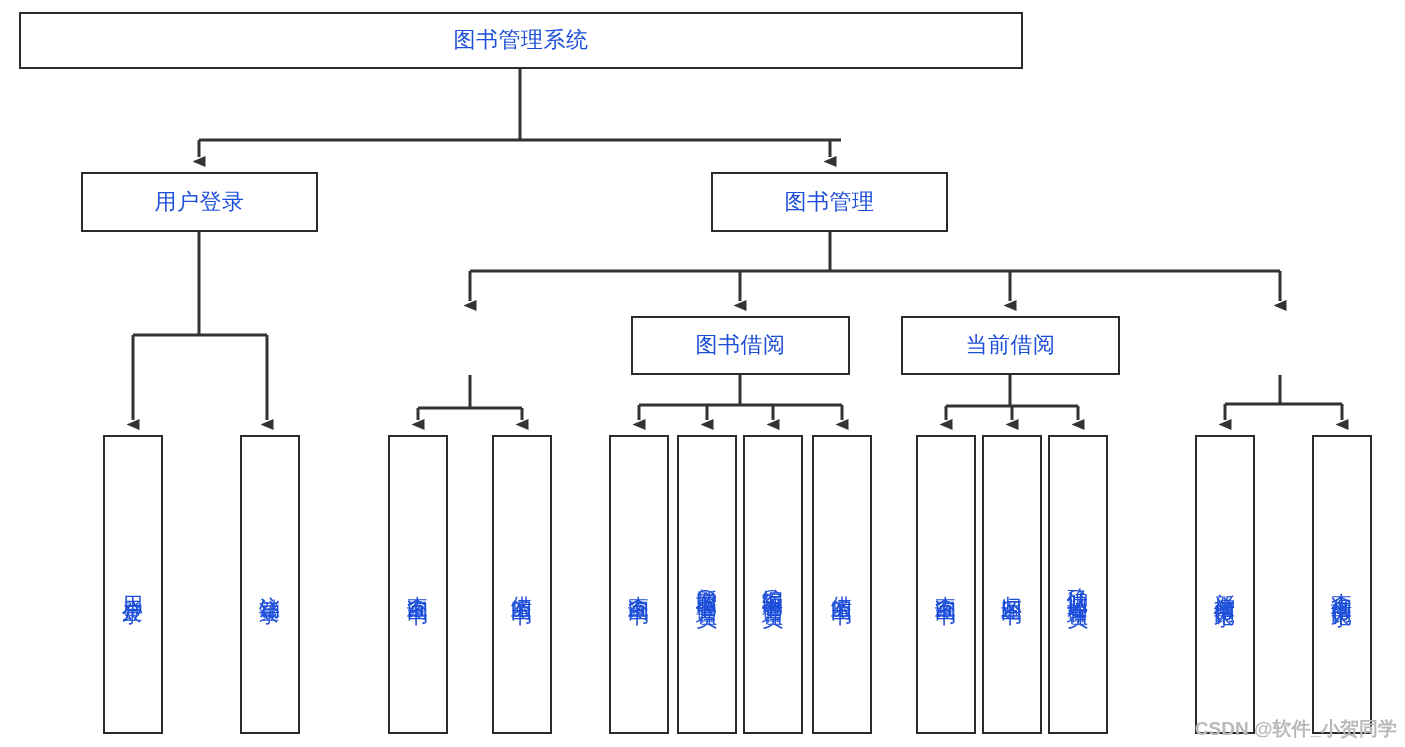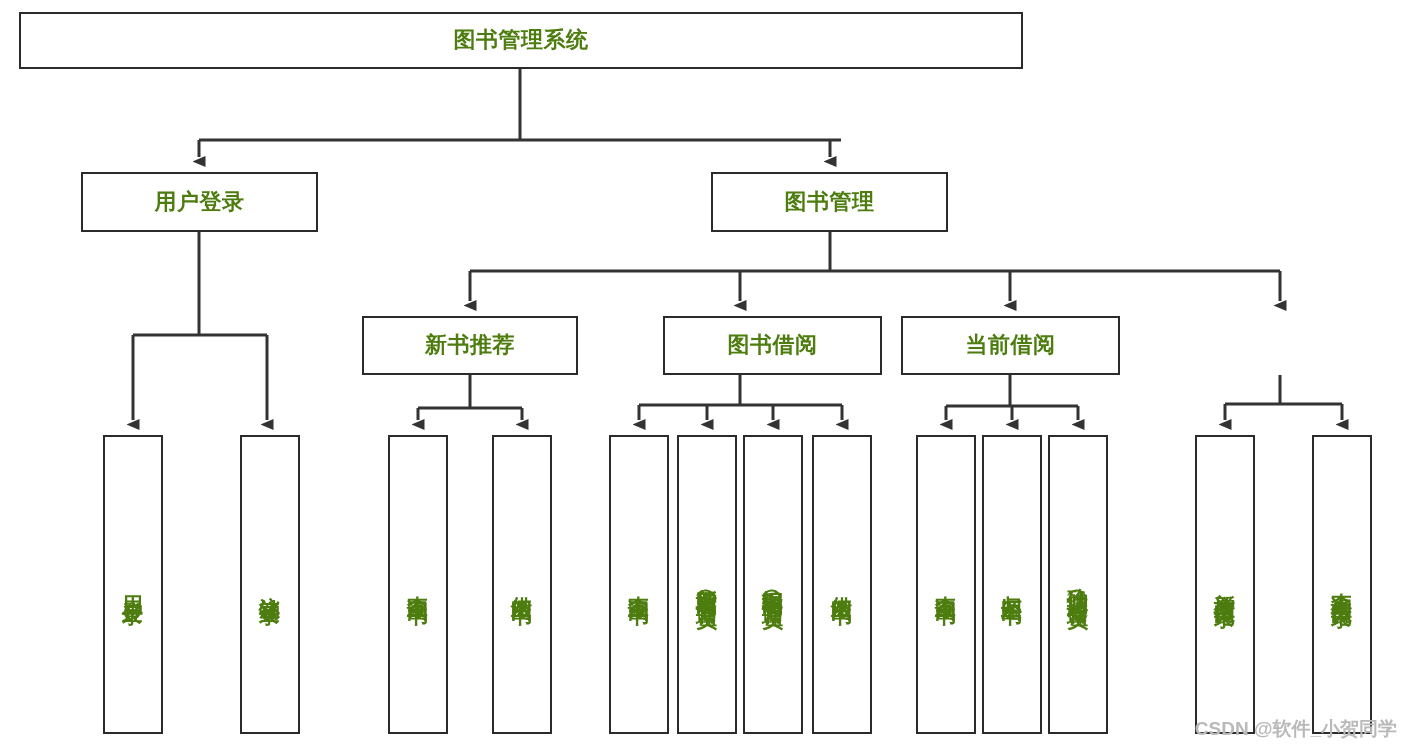--- a/index.html
+++ b/index.html
@@ -32,27 +32,26 @@
     border: 2px solid #2b2b2b;
     background: #ffffff;
     display: flex;
     align-items: center;
     justify-content: center;
   }
   .node-box.leaf {
     border-width: 2px;
   }
   .node-label {
-    color: #4d7c0f;
+    color: #1d4ed8;
     font-size: 22px;
     line-height: 1.12;
     letter-spacing: 0.5px;
     white-space: nowrap;
     user-select: none;
-    font-weight: bold;
   }
   .node-label.vertical {
     writing-mode: vertical-rl;
     text-orientation: upright;
     font-size: 21px;
     letter-spacing: 3px;
     line-height: 1;
   }
   .watermark {
     position: absolute;
@@ -125,25 +124,22 @@
   </div>
 
   <div class="node-box" style="left:81px; top:172px; width:237px; height:60px;">
     <span class="node-label">用户登录</span>
   </div>
 
   <div class="node-box" style="left:711px; top:172px; width:237px; height:60px;">
     <span class="node-label">图书管理</span>
   </div>
 
-  <div class="node-box" style="left:362px; top:316px; width:216px; height:59px;">
-    <span class="node-label">新书推荐</span>
-  </div>
-
-  <div class="node-box" style="left:631px; top:316px; width:219px; height:59px;margin-left:32px;">
+
+  <div class="node-box" style="left:631px; top:316px; width:219px; height:59px;">
     <span class="node-label">图书借阅</span>
   </div>
 
   <div class="node-box" style="left:901px; top:316px; width:219px; height:59px;">
     <span class="node-label">当前借阅</span>
   </div>
 
 
   <div class="node-box leaf" style="left:103px; top:435px; width:60px; height:299px;">
     <span class="node-label vertical">用户登录</span>

